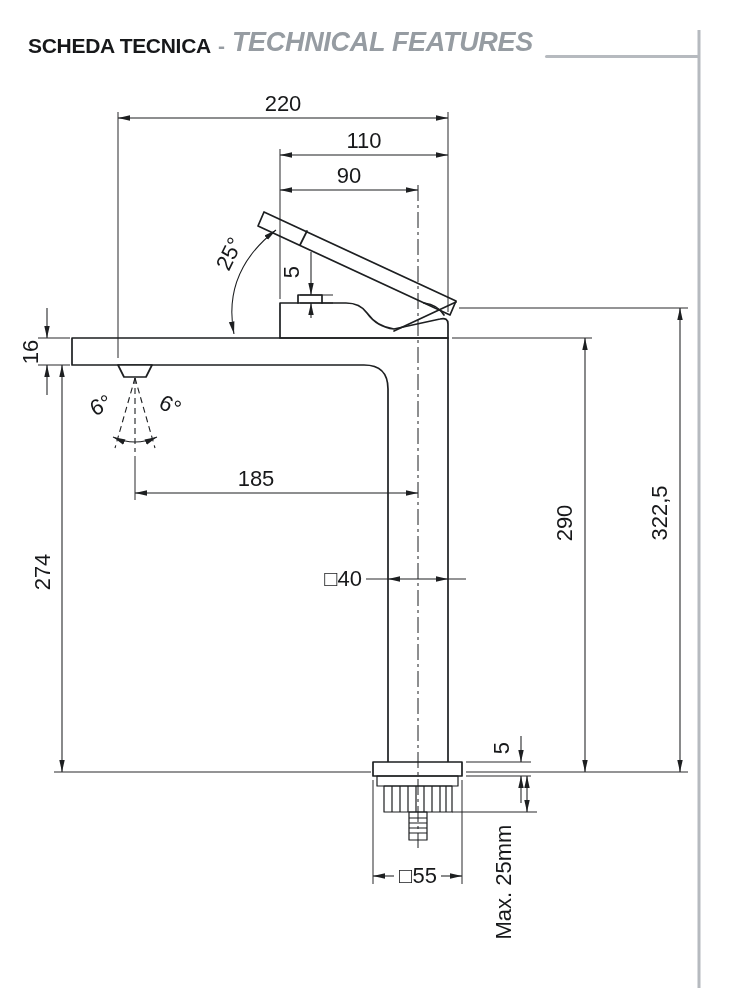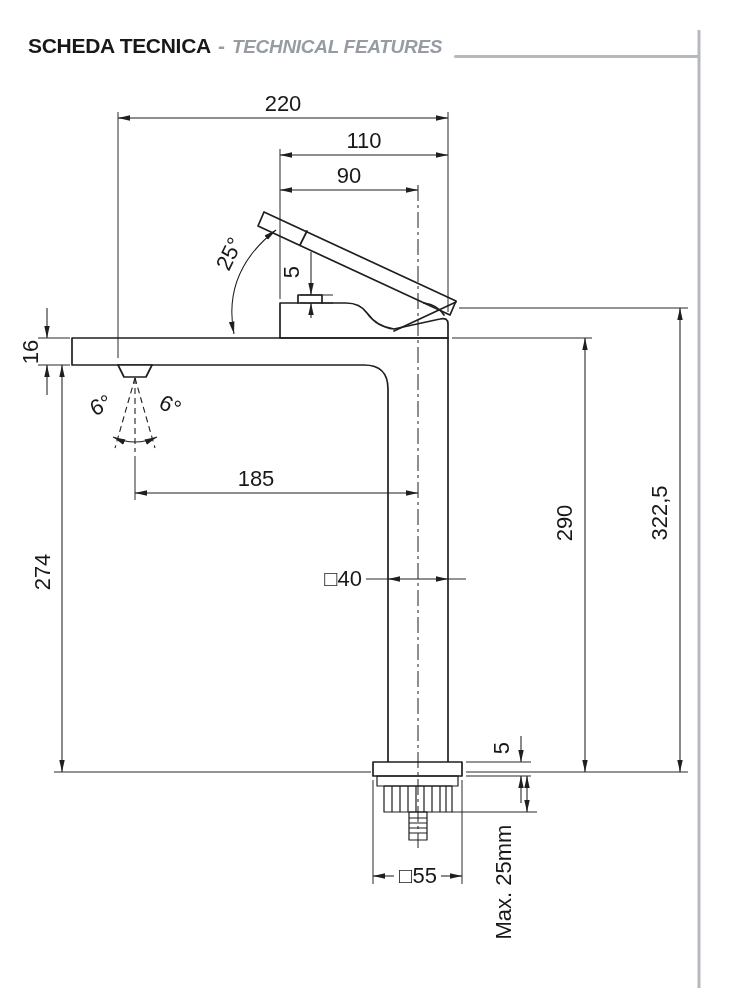--- a/index.html
+++ b/index.html
@@ -3,21 +3,21 @@
 <meta charset="utf-8">
 <style>
   *{margin:0;padding:0;box-sizing:border-box}
   html,body{background:#ffffff}
   body{width:732px;height:1000px;font-family:"Liberation Sans","DejaVu Sans",sans-serif;position:relative;overflow:hidden}
   .page{position:relative;width:732px;height:1000px;background:#fff}
   svg.drawing{position:absolute;inset:0;display:block}
   .header{position:absolute;top:28px;left:28px;right:0;height:30px;display:flex;align-items:flex-end;z-index:2}
   .t1{font-size:21px;font-weight:700;color:#17181a;white-space:nowrap;letter-spacing:-0.3px}
   .sep{font-size:21px;font-weight:700;color:#969ca2;margin:0 7px;white-space:nowrap}
-  .t2{font-size:19px;font-weight:700;font-style:italic;color:#969ca2;white-space:nowrap;letter-spacing:-0.3px}
+  .t2{font-size:27px;font-weight:700;font-style:italic;color:#969ca2;white-space:nowrap;letter-spacing:-0.3px}
   .rule{flex:1;height:3px;background:#b6babf;margin-left:12px;margin-right:33px;border-radius:2px}
 
   .ol{fill:none;stroke:#1d1f21;stroke-width:1.7;stroke-linejoin:round;stroke-linecap:round}
   .olf{fill:#ffffff;stroke:#1d1f21;stroke-width:1.7;stroke-linejoin:round}
   .thin{fill:none;stroke:#1d1f21;stroke-width:1.2;stroke-linejoin:round}
   .dim{fill:none;stroke:#1d1f21;stroke-width:1.05}
   .ext{fill:none;stroke:#1d1f21;stroke-width:0.95}
   .cl{fill:none;stroke:#1d1f21;stroke-width:1;stroke-dasharray:16 4 3 4}
   .dash{fill:none;stroke:#1d1f21;stroke-width:1.1;stroke-dasharray:6 4}
   .dtxt{font-size:22px;fill:#17181a;font-family:"Liberation Sans","DejaVu Sans",sans-serif}

